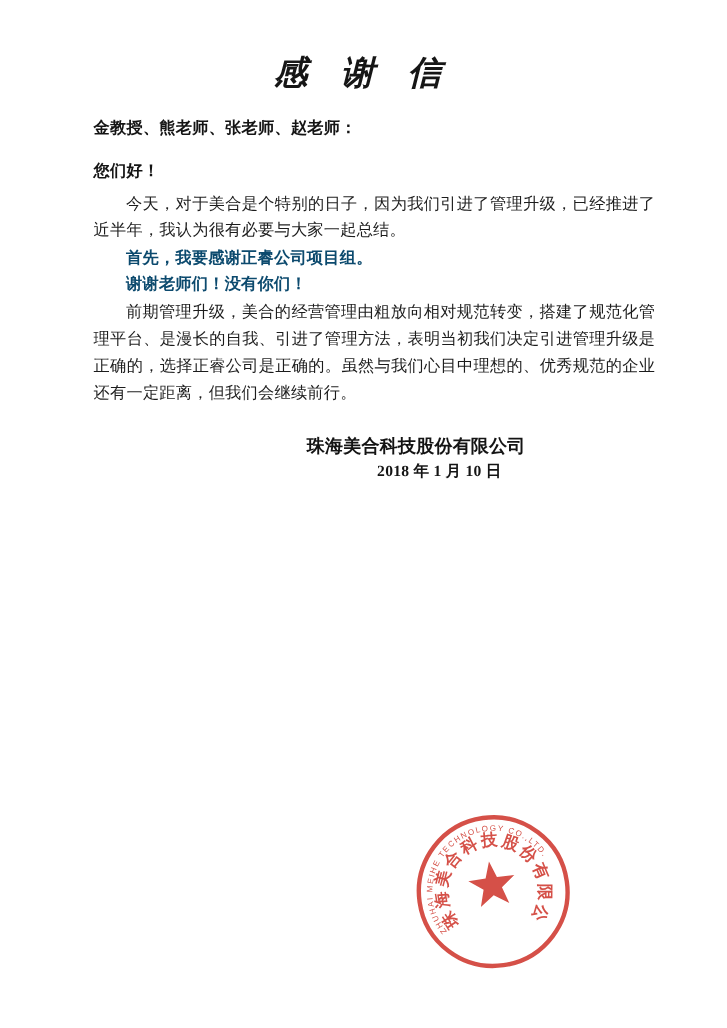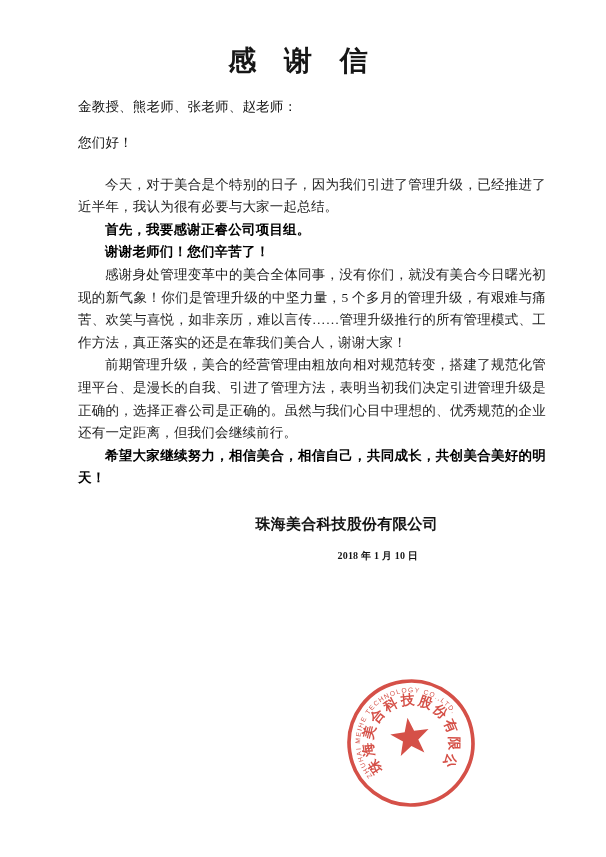--- a/index.html
+++ b/index.html
@@ -17,40 +17,41 @@
     color: #1c1c1c;
   }
   .letter-title {
     margin: 42px 0 16px 0;
     text-align: center;
     font-family: "Liberation Sans", "DejaVu Sans", sans-serif;
     font-size: 28px;
     font-weight: bold;
     letter-spacing: 10px;
     color: #161616;
+    font-style: italic;
   }
   .letter-body {
     margin: 0 60px 0 78px;
     font-size: 13.5px;
     line-height: 22.6px;
     text-align: justify;
     letter-spacing: 0.2px;
   }
   .salutation, .greeting {
-    font-weight: normal;
+    font-weight: bold;
     color: #141414;
   }
-  .greeting { margin-bottom: 19px; }
+  .greeting { margin-bottom: 4px; }
   .para {
     margin: 0;
     text-indent: 2em;
   }
   .para.bold {
     font-weight: bold;
-    color: #000000;
+    color: #0c4a6e;
   }
   .redaction {
     display: inline-block;
     width: 38px;
     height: 11px;
     background: #141414;
     border-radius: 2px;
     transform: rotate(-2deg) translateY(1px);
     box-shadow: 0 0 1px #141414;
   }
@@ -60,22 +61,21 @@
     font-weight: bold;
     color: #141414;
   }
   .signature-line {
     padding-right: 108px;
     font-size: 15px;
     line-height: 20px;
   }
   .date-line {
     padding-right: 128px;
-    margin-top: 12px;
-    font-size: 10px;
+    font-size: 13px;
     line-height: 20px;
   }
   .stamp {
     position: absolute;
     left: 345px;
     top: 677px;
     width: 132px;
     height: 132px;
     transform: rotate(-8deg);
     opacity: 0.88;
@@ -90,24 +90,22 @@
 
   <h1 class="letter-title">感 谢 信</h1>
 
   <div class="letter-body">
     <p class="salutation">金教授、熊老师、张老师、赵老师：</p>
     <p class="greeting">您们好！</p>
 
     <div>
         <p class="para">今天，对于美合是个特别的日子，因为我们引进了管理升级，已经推进了近半年，我认为很有必要与大家一起总结。</p>
         <p class="para bold">首先，我要感谢正睿公司项目组。</p>
-        <p class="para bold">谢谢老师们！您们辛苦了！</p>
-        <p class="para">感谢身处管理变革中的美合全体同事，没有你们，就没有美合今日曙光初现的新气象！你们是管理升级的中坚力量，5 个多月的管理升级，有艰难与痛苦、欢笑与喜悦，如非亲历，难以言传……管理升级推行的所有管理模式、工作方法，真正落实的还是在靠我们美合人，谢谢大家！</p>
+        <p class="para bold">谢谢老师们！没有你们！</p>
         <p class="para">前期管理升级，美合的经营管理由粗放向相对规范转变，搭建了规范化管理平台、是漫长的自我、引进了管理方法，表明当初我们决定引进管理升级是正确的，选择正睿公司是正确的。虽然与我们心目中理想的、优秀规范的企业还有一定距离，但我们会继续前行。</p>
-        <p class="para bold">希望大家继续努力，相信美合，相信自己，共同成长，共创美合美好的明天！</p>
       </div>
 
     <div class="signature-block">
       <div class="signature-line">珠海美合科技股份有限公司</div>
       <div class="date-line">2018 年 1 月 10 日</div>
     </div>
   </div>
 
   <svg class="stamp" viewBox="0 0 130 130" aria-hidden="true">
     <defs>

